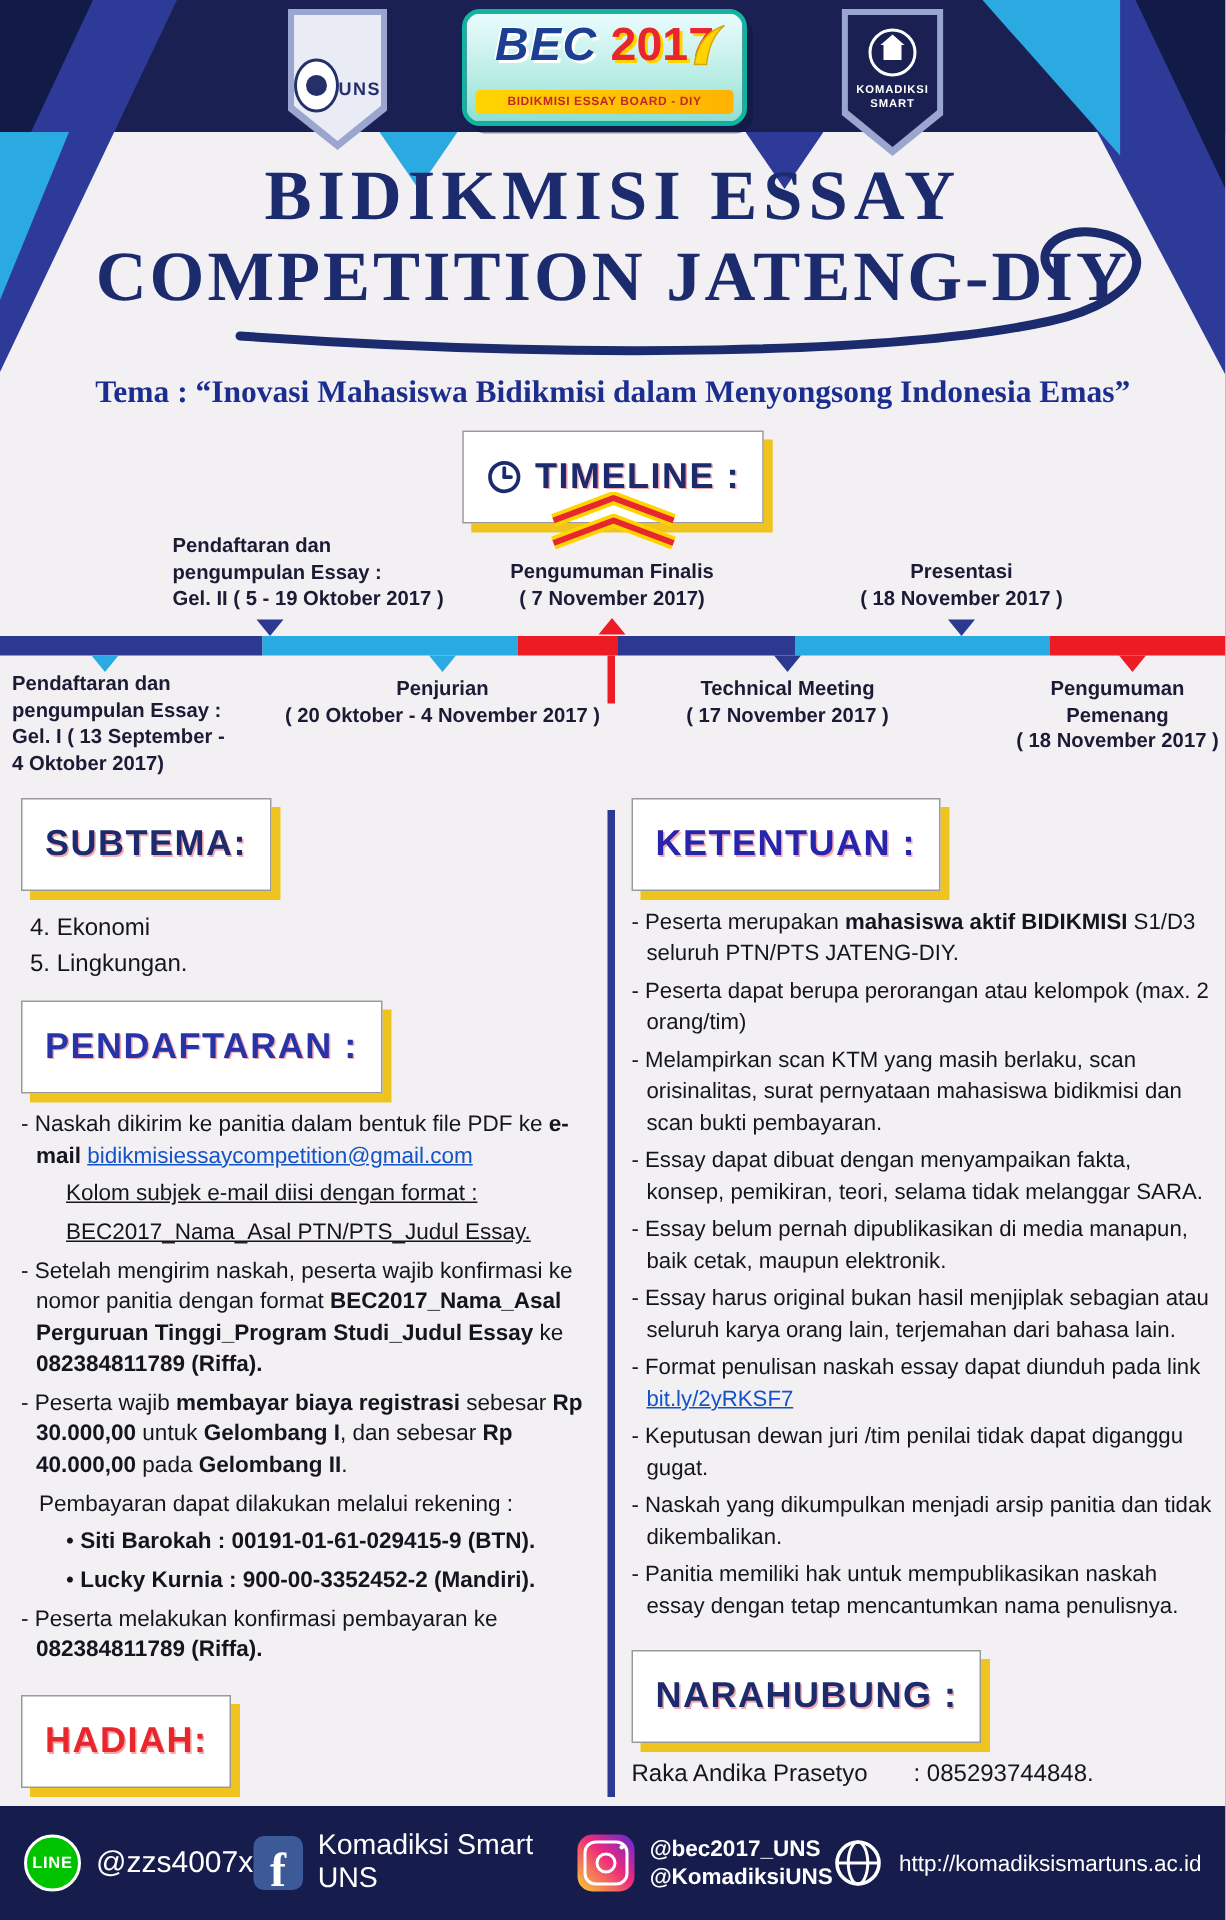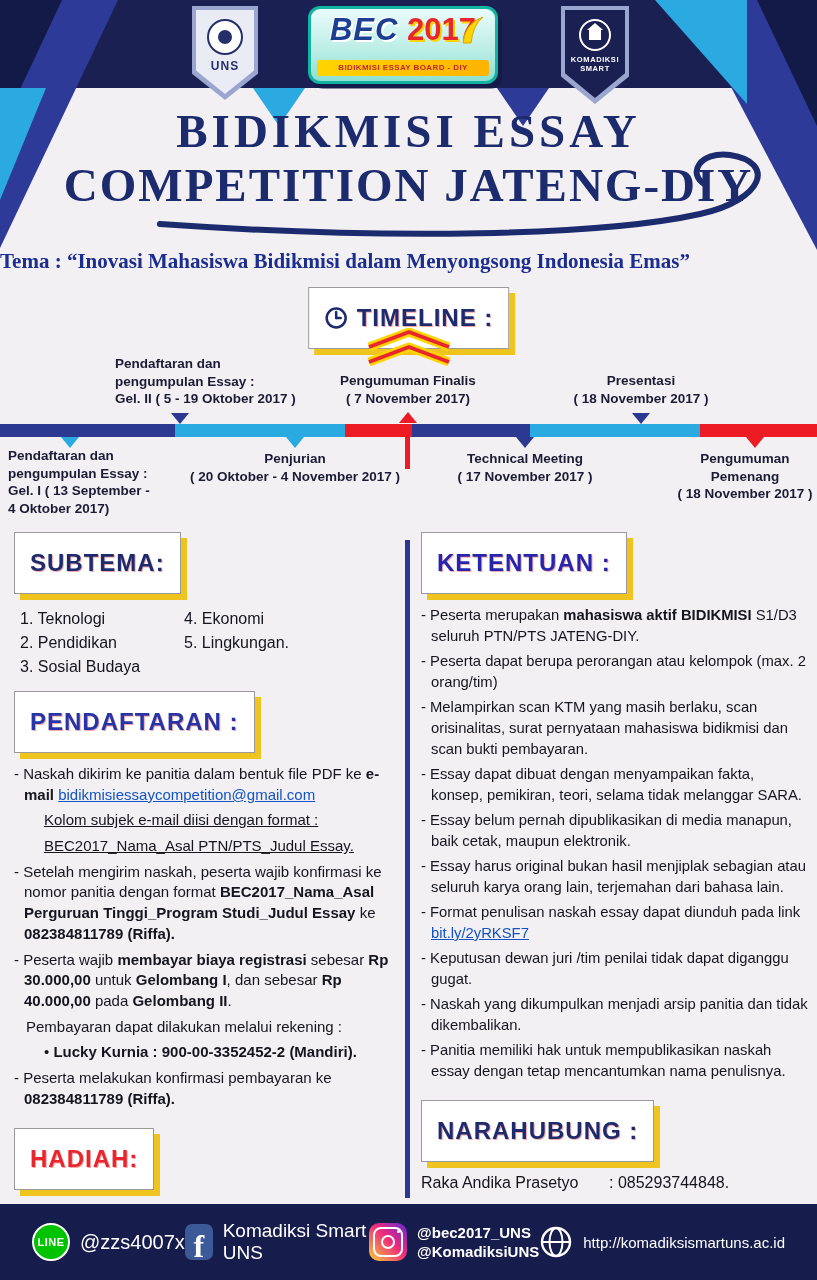--- a/index.html
+++ b/index.html
@@ -17,21 +17,21 @@
   .tri-r-cyan{top:0;right:70px;width:92px;height:104px;background:#2aaae1;clip-path:polygon(100% 0,0 0,100% 100%)}
   .tri-r-dark{top:0;right:0;width:60px;height:126px;background:#121a47;clip-path:polygon(100% 0,0 0,100% 100%)}
   .tri-m1{top:88px;left:253px;width:52px;height:38px;background:#2aaae1;clip-path:polygon(0 0,100% 0,50% 100%)}
   .tri-m2{top:88px;left:497px;width:52px;height:38px;background:#2e3a97;clip-path:polygon(0 0,100% 0,50% 100%)}
 
   
   .hex{clip-path:polygon(0 0,100% 0,100% 72%,50% 100%,0 72%)}
   .badge{position:absolute}
   .uns-badge{left:192px;top:6px;width:66px;height:94px;background:#9aa6cf}
   .uns-inner{position:absolute;left:4px;top:4px;width:58px;height:84px;background:#e9ecf5;
-    display:flex;flex-direction:column;align-items:center;padding-top:9px}
+    display:flex;flex-direction:row;align-items:center;padding-top:9px}
   .uns-circle{width:36px;height:36px;border-radius:50%;border:2px solid #25306b;background:#fff;
     display:flex;align-items:center;justify-content:center}
   .uns-dot{width:14px;height:14px;border-radius:50%;background:#25306b}
   .uns-text{margin-top:4px;font-size:12px;font-weight:bold;color:#25306b;letter-spacing:1px}
   .kom-badge{left:561px;top:6px;width:68px;height:98px;background:#9aa6cf}
   .kom-inner{position:absolute;left:4px;top:4px;width:60px;height:88px;background:#1a2152;
     display:flex;flex-direction:column;align-items:center;padding-top:9px}
   .kom-circle{width:32px;height:32px;border-radius:50%;border:2px solid #fff;
     display:flex;align-items:center;justify-content:center}
   .kom-house{width:12px;height:10px;background:#fff;position:relative}
@@ -48,21 +48,21 @@
     background:linear-gradient(90deg,#ffd400,#ffb300);font-size:8px;font-weight:bold;color:#c1272d;
     line-height:16px;letter-spacing:.4px}
   .quill{position:absolute;right:8px;top:6px}
 
   
   .title{position:absolute;top:104px;left:0;width:100%;text-align:center;
     font-family:"Liberation Serif",serif;font-weight:bold;color:#1c2b6e}
   .title .l1{font-size:47px;letter-spacing:4px;line-height:1.15}
   .title .l2{font-size:47px;letter-spacing:2px;line-height:1.15}
   .swoosh{position:absolute;top:100px;left:0;pointer-events:none}
-  .theme{position:absolute;top:249px;left:0;width:100%;text-align:left;
+  .theme{position:absolute;top:249px;left:0;width:100%;text-align:center;
     font-family:"Liberation Serif",serif;font-weight:bold;font-size:21px;color:#1b2d8f}
 
   
   .hdr-box{display:inline-flex;align-items:center;gap:9px;background:#fff;border:1px solid #9a9a9a;
     padding:16px 15px;box-shadow:6px 6px 0 #f0c41e}
   .hdr-box h2{font-size:24px;font-weight:bold;letter-spacing:1px;white-space:nowrap;
     text-shadow:1px 1px 0 rgba(232,38,45,.4)}
   .c-navy{color:#1c2b6e}.c-blue{color:#2634a8}.c-violet{color:#2525ad}.c-red{color:#e8262d;text-shadow:1px 1px 0 rgba(30,30,90,.4)}
 
   
@@ -105,21 +105,21 @@
   .hadiah-lines .rl{margin-bottom:3px}
   .ket-lines{font-size:14.8px;line-height:1.42}
   .ket-lines .rl{margin-bottom:4px}
   .contact-rows{margin-top:12px;font-size:16px}
   .contact-row{display:flex;margin-bottom:16px}
   .contact-name{width:188px}
   .mt{margin-top:14px}
 
   
   .footer{position:absolute;left:0;bottom:0;width:100%;height:76px;background:#161d4d;
-    display:flex;align-items:center;justify-content:space-between;padding:0 32px;color:#fff}
+    display:flex;align-items:center;justify-content:space-between;padding:0 16px;color:#fff}
   .f-item{display:flex;align-items:center;gap:10px;cursor:pointer}
   .line-icon{width:38px;height:38px;border-radius:50%;background:#00c300;border:2px solid #fff;
     display:flex;align-items:center;justify-content:center;color:#fff;font-weight:bold;font-size:11px;letter-spacing:.5px}
   .fb-icon{width:36px;height:36px;border-radius:7px;background:#3d5a98;color:#fff;overflow:hidden;
     font-family:"Liberation Serif",serif;font-weight:bold;font-size:32px;
     display:flex;align-items:flex-end;justify-content:center;line-height:.85}
   .ig-icon{width:38px;height:38px;border-radius:10px;position:relative;
     background:linear-gradient(45deg,#f9ce34 0%,#ee2a7b 55%,#6228d7 100%)}
   .ig-frame{position:absolute;inset:4px;border:2px solid #fff;border-radius:8px}
   .ig-lens{position:absolute;left:50%;top:50%;width:14px;height:14px;margin:-7px 0 0 -7px;
@@ -254,40 +254,36 @@
 
   <div class="divider-red"></div>
   <div class="divider"></div>
 
   <div class="col col-left">
     <div class="hdr-box">
       <h2 class="c-navy">SUBTEMA:</h2>
     </div>
     <div class="subtema-list">
       <div>
-          <div class="rl"><span>1. Teknologi</span></div>
-          <div class="rl"><span>2. Pendidikan</span></div>
-          <div class="rl"><span>3. Sosial Budaya</span></div>
-        </div>
-      <div>
           <div class="rl"><span>4. Ekonomi</span></div>
           <div class="rl"><span>5. Lingkungan.</span></div>
         </div>
     </div>
 
     <div class="hdr-box">
       <h2 class="c-blue">PENDAFTARAN :</h2>
     </div>
     <div class="lines">
         <div class="rl hang"><span>- Naskah dikirim ke panitia dalam bentuk file PDF ke </span><span class="b">e-mail</span><span> </span><span class="lnk">bidikmisiessaycompetition@gmail.com</span></div>
         <div class="rl ind2"><span class="u">Kolom subjek e-mail diisi dengan format :</span></div>
         <div class="rl ind2"><span class="u">BEC2017_Nama_Asal PTN/PTS_Judul Essay.</span></div>
         <div class="rl hang"><span>- Setelah mengirim naskah, peserta wajib konfirmasi ke nomor panitia dengan format </span><span class="b">BEC2017_Nama_Asal Perguruan Tinggi_Program Studi_Judul Essay</span><span> ke </span><span class="b">082384811789 (Riffa).</span></div>
         <div class="rl hang"><span>- Peserta wajib </span><span class="b">membayar biaya registrasi</span><span> sebesar </span><span class="b">Rp 30.000,00</span><span> untuk </span><span class="b">Gelombang I</span><span>, dan sebesar </span><span class="b">Rp 40.000,00</span><span> pada </span><span class="b">Gelombang II</span><span>.</span></div>
         <div class="rl ind1"><span>Pembayaran dapat dilakukan melalui rekening :</span></div>
+        <div class="rl ind2"><span>•    </span><span class="b">Siti Barokah   : 00191-01-61-029415-9 (BTN).</span></div>
         <div class="rl ind2"><span>•    </span><span class="b">Lucky Kurnia : 900-00-3352452-2 (Mandiri).</span></div>
         <div class="rl hang"><span>- Peserta melakukan konfirmasi pembayaran ke </span><span class="b">082384811789 (Riffa).</span></div>
       </div>
 
     <div class="hdr-box mt">
       <h2 class="c-red">HADIAH:</h2>
     </div>
     <div class="lines hadiah-lines">
         <div class="rl"><span>Juara I   : Rp 1.000.000,- + Trophy &amp; Sertifikat.</span></div>
         <div class="rl"><span>Juara II  : Rp 750.000,- + Trophy &amp; Sertifikat.</span></div>

